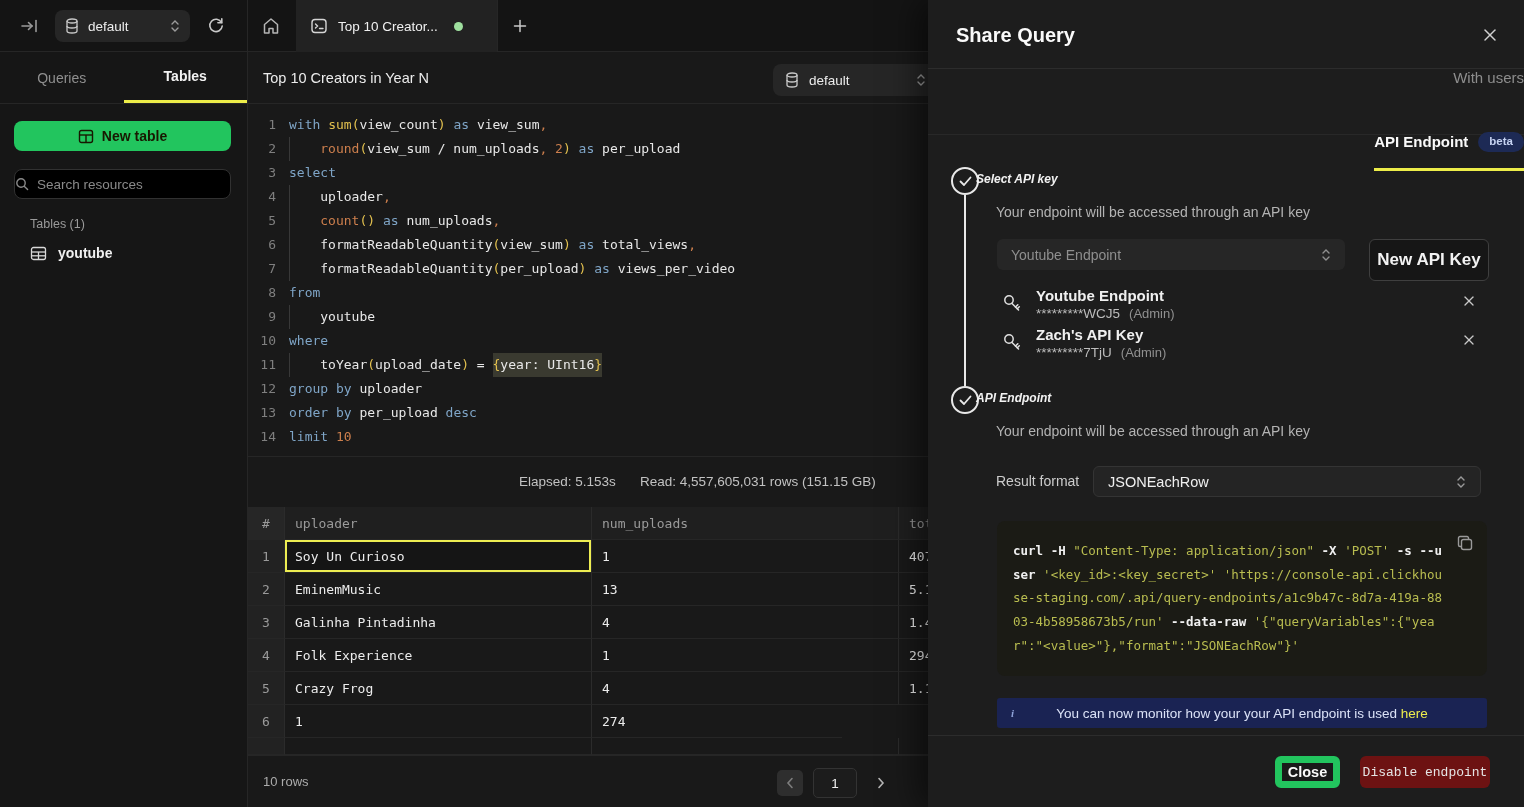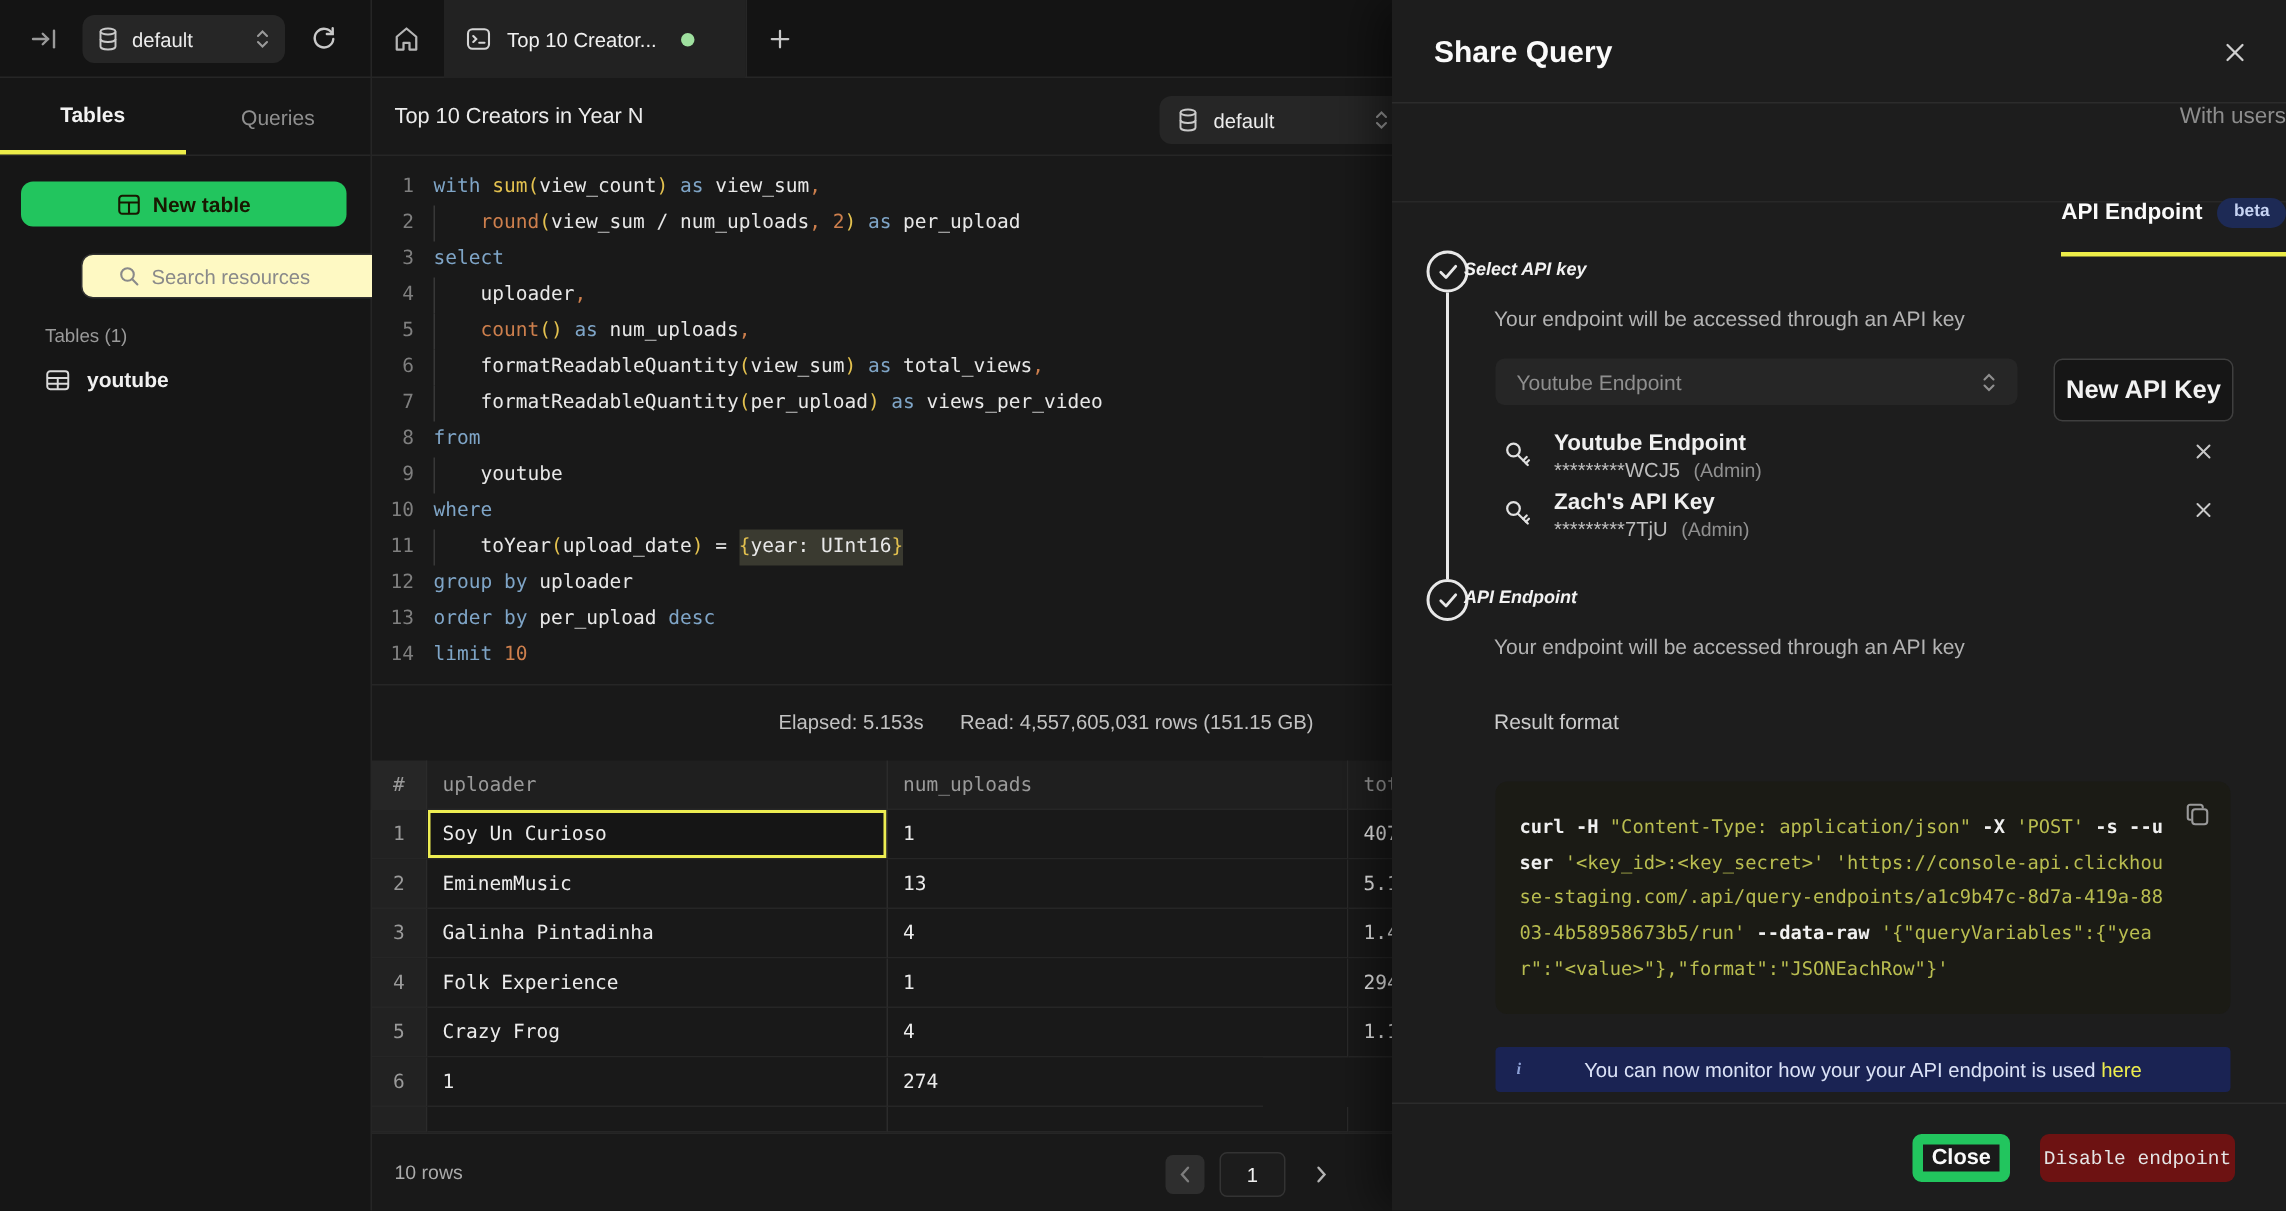--- a/index.html
+++ b/index.html
@@ -28,22 +28,22 @@
   
   .sidebar { position:absolute; left:0; top:52px; width:248px; height:755px; background:#161616;
     border-right:1px solid #262626; }
   .side-tabs { position:relative; height:52px; border-bottom:1px solid #262626; display:flex; }
   .side-tab { width:124px; display:flex; align-items:center; justify-content:center; font-size:14px;
     color:#8f8f8f; cursor:pointer; }
   .side-tab.active { color:#f2f2f2; font-weight:700; border-bottom:3px solid #eded49; }
   .new-table-btn { position:absolute; left:14px; top:69px; width:217px; height:30px; background:#22c55e;
     border-radius:8px; display:flex; align-items:center; justify-content:center; gap:8px; cursor:pointer; }
   .new-table-btn span.lbl { color:#181800; font-size:14px; font-weight:700; }
-  .search-box { position:absolute; left:14px; top:117px; width:217px; height:30px; background:#fef9c3;
-    border:1px solid #313131; border-radius:8px; display:flex; align-items:center; padding:0 24px; gap:8px;margin-left:40px; }
+  .search-box { position:absolute; left:14px; top:117px; width:217px; height:30px; background:#000000;
+    border:1px solid #313131; border-radius:8px; display:flex; align-items:center; padding:0 0; gap:8px; }
   .search-box .ph { font-size:13.5px; color:#8a8a8a; }
   .side-section { position:absolute; left:30px; top:165px; font-size:12.5px; color:#9a9a9a; }
   .table-item { position:absolute; left:22px; top:186px; width:210px; height:30px; display:flex;
     align-items:center; gap:11px; padding-left:8px; cursor:pointer; border-radius:6px; }
   .table-item .lbl { font-size:14px; font-weight:700; color:#f0f0f0; }
 
   
   .main { position:absolute; left:248px; top:52px; width:1276px; height:755px; background:#191919; }
   .query-header { position:absolute; left:0; top:0; width:100%; height:52px; border-bottom:1px solid #262626; }
   .query-title { position:absolute; left:15px; top:18px; font-size:14.5px; color:#ececec; }
@@ -223,22 +223,22 @@
         <g stroke="#c9c9c9" stroke-width="1.5" stroke-linecap="round">
           <path d="M8 2.5v11"></path>
           <path d="M2.5 8h11"></path>
         </g>
       </svg>
   </div>
 </div>
 
 <div class="sidebar">
   <div class="side-tabs">
+    <div class="side-tab">Queries</div>
     <div class="side-tab active">Tables</div>
-    <div class="side-tab">Queries</div>
   </div>
   <div class="new-table-btn">
     <span>
       <svg width="16" height="15" viewBox="0 0 16 15">
           <g stroke="#181800" stroke-width="1.4" fill="none">
             <rect x="1.5" y="1.5" width="13" height="12" rx="2"></rect>
             <path d="M1.5 6h13"></path>
             <path d="M8 6v7.5"></path>
           </g>
         </svg>
@@ -483,20 +483,31 @@
             </g>
           </svg>
         </span>
       </div>
     </div>
 
   <div class="sec-title" style="top:391px;">API Endpoint</div>
   <div class="sec-desc" style="top:423px;">Your endpoint will be accessed through an API key</div>
 
   <div class="fmt-label">Result format</div>
+  <div class="fmt-select">
+    <span class="val">JSONEachRow</span>
+    <span>
+      <svg width="10" height="16" viewBox="0 0 10 16">
+          <g stroke="#9a9a9a" stroke-width="1.4" fill="none" stroke-linecap="round">
+            <path d="M2 6l3-3 3 3"></path>
+            <path d="M2 10l3 3 3-3"></path>
+          </g>
+        </svg>
+    </span>
+  </div>
 
   <div class="curl-block">
     <span id="curl-text"><span class="cw">curl -H </span><span class="cs">"Content-Type: application/json"</span><span class="cw"> -X </span><span class="cs">'POST'</span><span class="cw"> -s --user </span><span class="cs">'&lt;key_id&gt;:&lt;key_secret&gt;' 'https://console-api.clickhouse-staging.com/.api/query-endpoints/a1c9b47c-8d7a-419a-8803-4b58958673b5/run'</span><span class="cw"> --data-raw </span><span class="cs">'{"queryVariables":{"year":"&lt;value&gt;"},"format":"JSONEachRow"}'</span></span>
     <span class="copy-btn">
       <svg width="18" height="18" viewBox="0 0 18 18">
           <g stroke="#9a9a9a" stroke-width="1.4" fill="none">
             <rect x="5.5" y="5.5" width="10" height="10" rx="2"></rect>
             <path d="M12.5 3.5v-1a1.5 1.5 0 0 0-1.5-1.5H4A1.5 1.5 0 0 0 2.5 2.5V9.5A1.5 1.5 0 0 0 4 11h1" transform="translate(0,1.5)"></path>
           </g>
         </svg>

